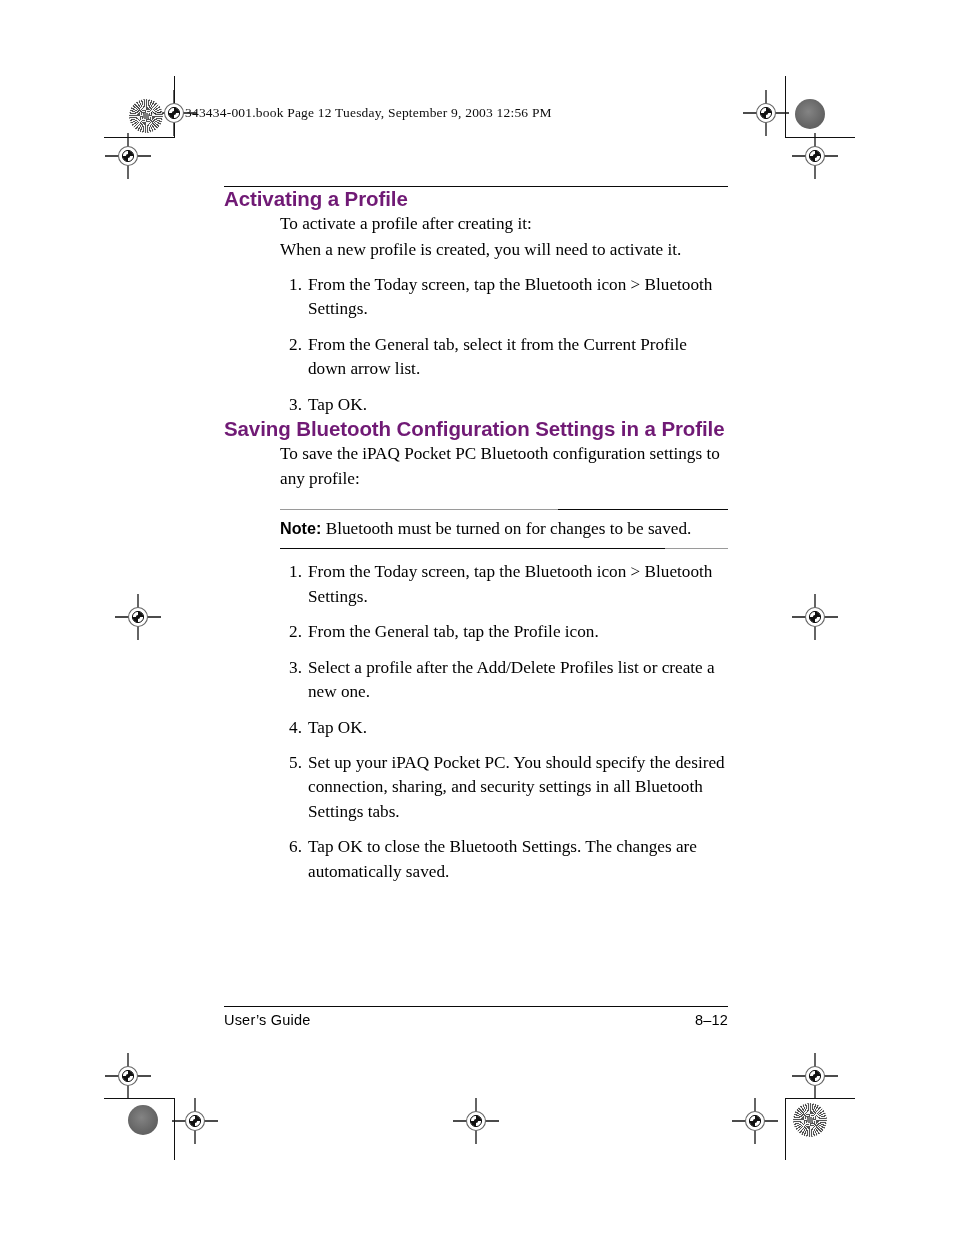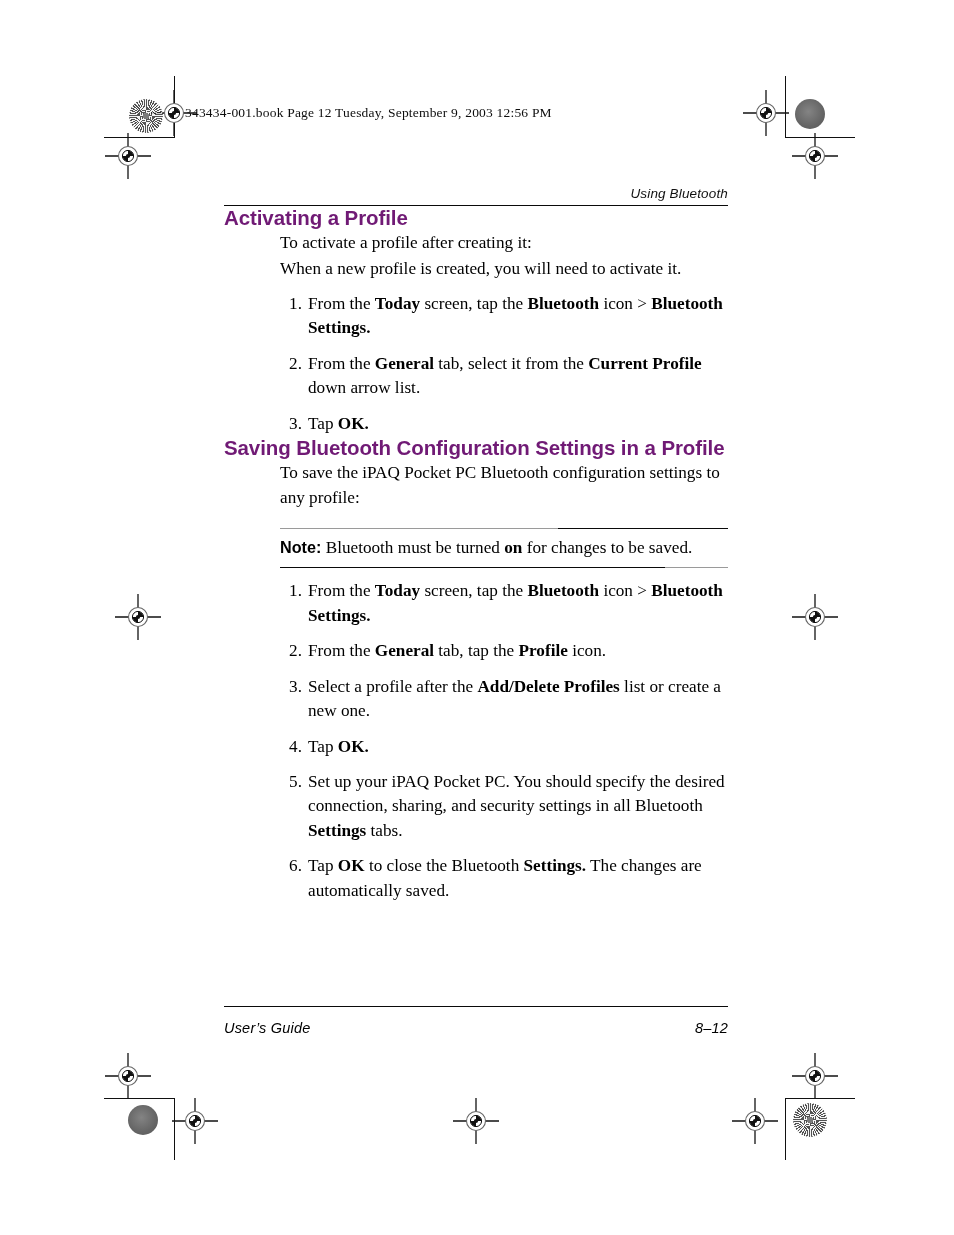--- a/index.html
+++ b/index.html
@@ -132,40 +132,38 @@
     font-size: 17.2px;
     line-height: 1.4;
     padding: 7px 0 7px 0;
   }
   .note-label {
     font-family: "Liberation Sans", sans-serif;
     font-weight: bold;
     font-size: 16.2px;
   }
 
-  b, strong { font-weight: bold; }
+  b, strong { font-weight: normal; }
 
   
   #footer {
     position: absolute;
     left: 224px;
     top: 1006px;
     width: 504px;
   }
   #footer .rule { height: 1.4px; background: #0a0a0a; }
   #footer .frow {
     display: flex;
     justify-content: space-between;
     align-items: flex-end;
     font-family: "Liberation Sans", sans-serif;
-    font-style: italic;
     font-size: 14.5px;
     padding-top: 5px;
     letter-spacing: .2px;
-    margin-top: 8px;
   }
 </style>
 </head>
 <body>
 
 <div id="page">
 
   <div class="marks">
       <div class="cropline v" style="left: 174px; top: 76px; height: 62px;"></div>
       <div class="cropline h" style="left: 104px; top: 137px; width: 70px;"></div>
@@ -303,21 +301,20 @@
         <div class="inner"></div>
       </div>
       <div class="dottarget" style="left: 795px; top: 99px;"></div>
       <div class="dottarget" style="left: 128px; top: 1105px;"></div>
     </div>
 
   <div id="slug">343434-001.book  Page 12  Tuesday, September 9, 2003  12:56 PM</div>
 
   <div id="content">
 
-    <div class="runhead-row">Using Bluetooth</div>
     <div class="rule"></div>
 
     <h1 class="sect h-activating">Activating a Profile</h1>
 
     <div class="body-col">
       <p class="para p-next">To activate a profile after creating it:</p>
       <p class="para p-first">When a new profile is created, you will need to activate it.</p>
 
       <ol class="steps list-after-para">
           <li><span class="num">1.</span><span><span>From the </span><b>Today</b><span> screen, tap the </span><b>Bluetooth</b><span> icon &gt; </span><b>Bluetooth Settings.</b></span></li>

